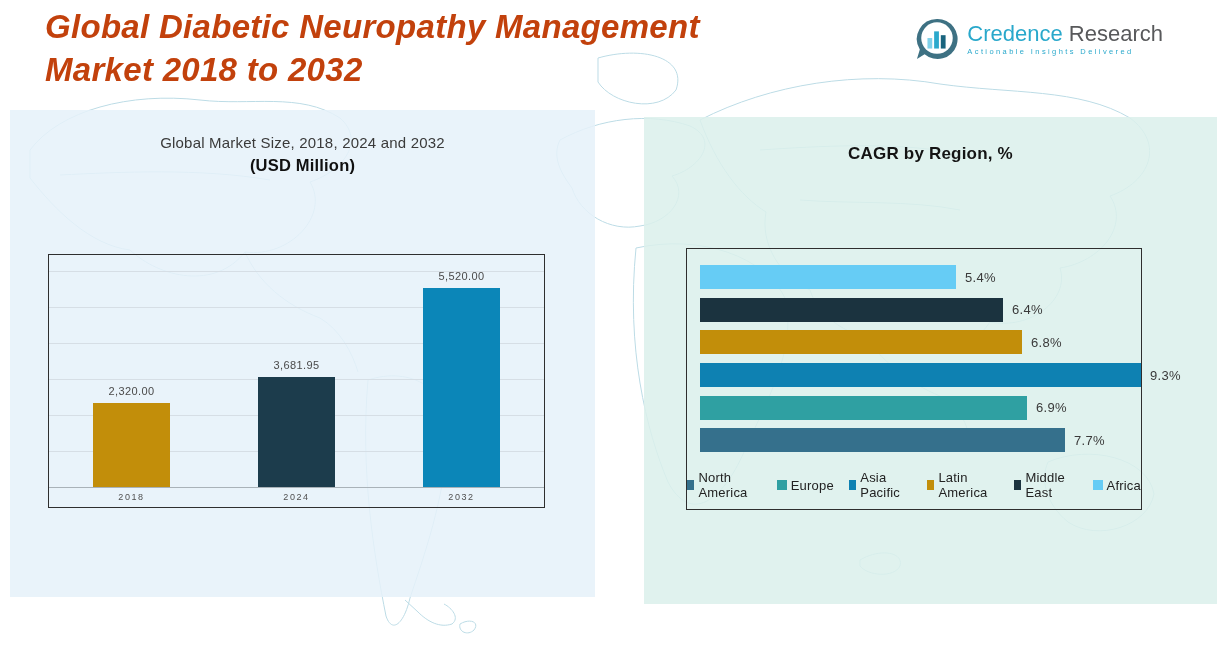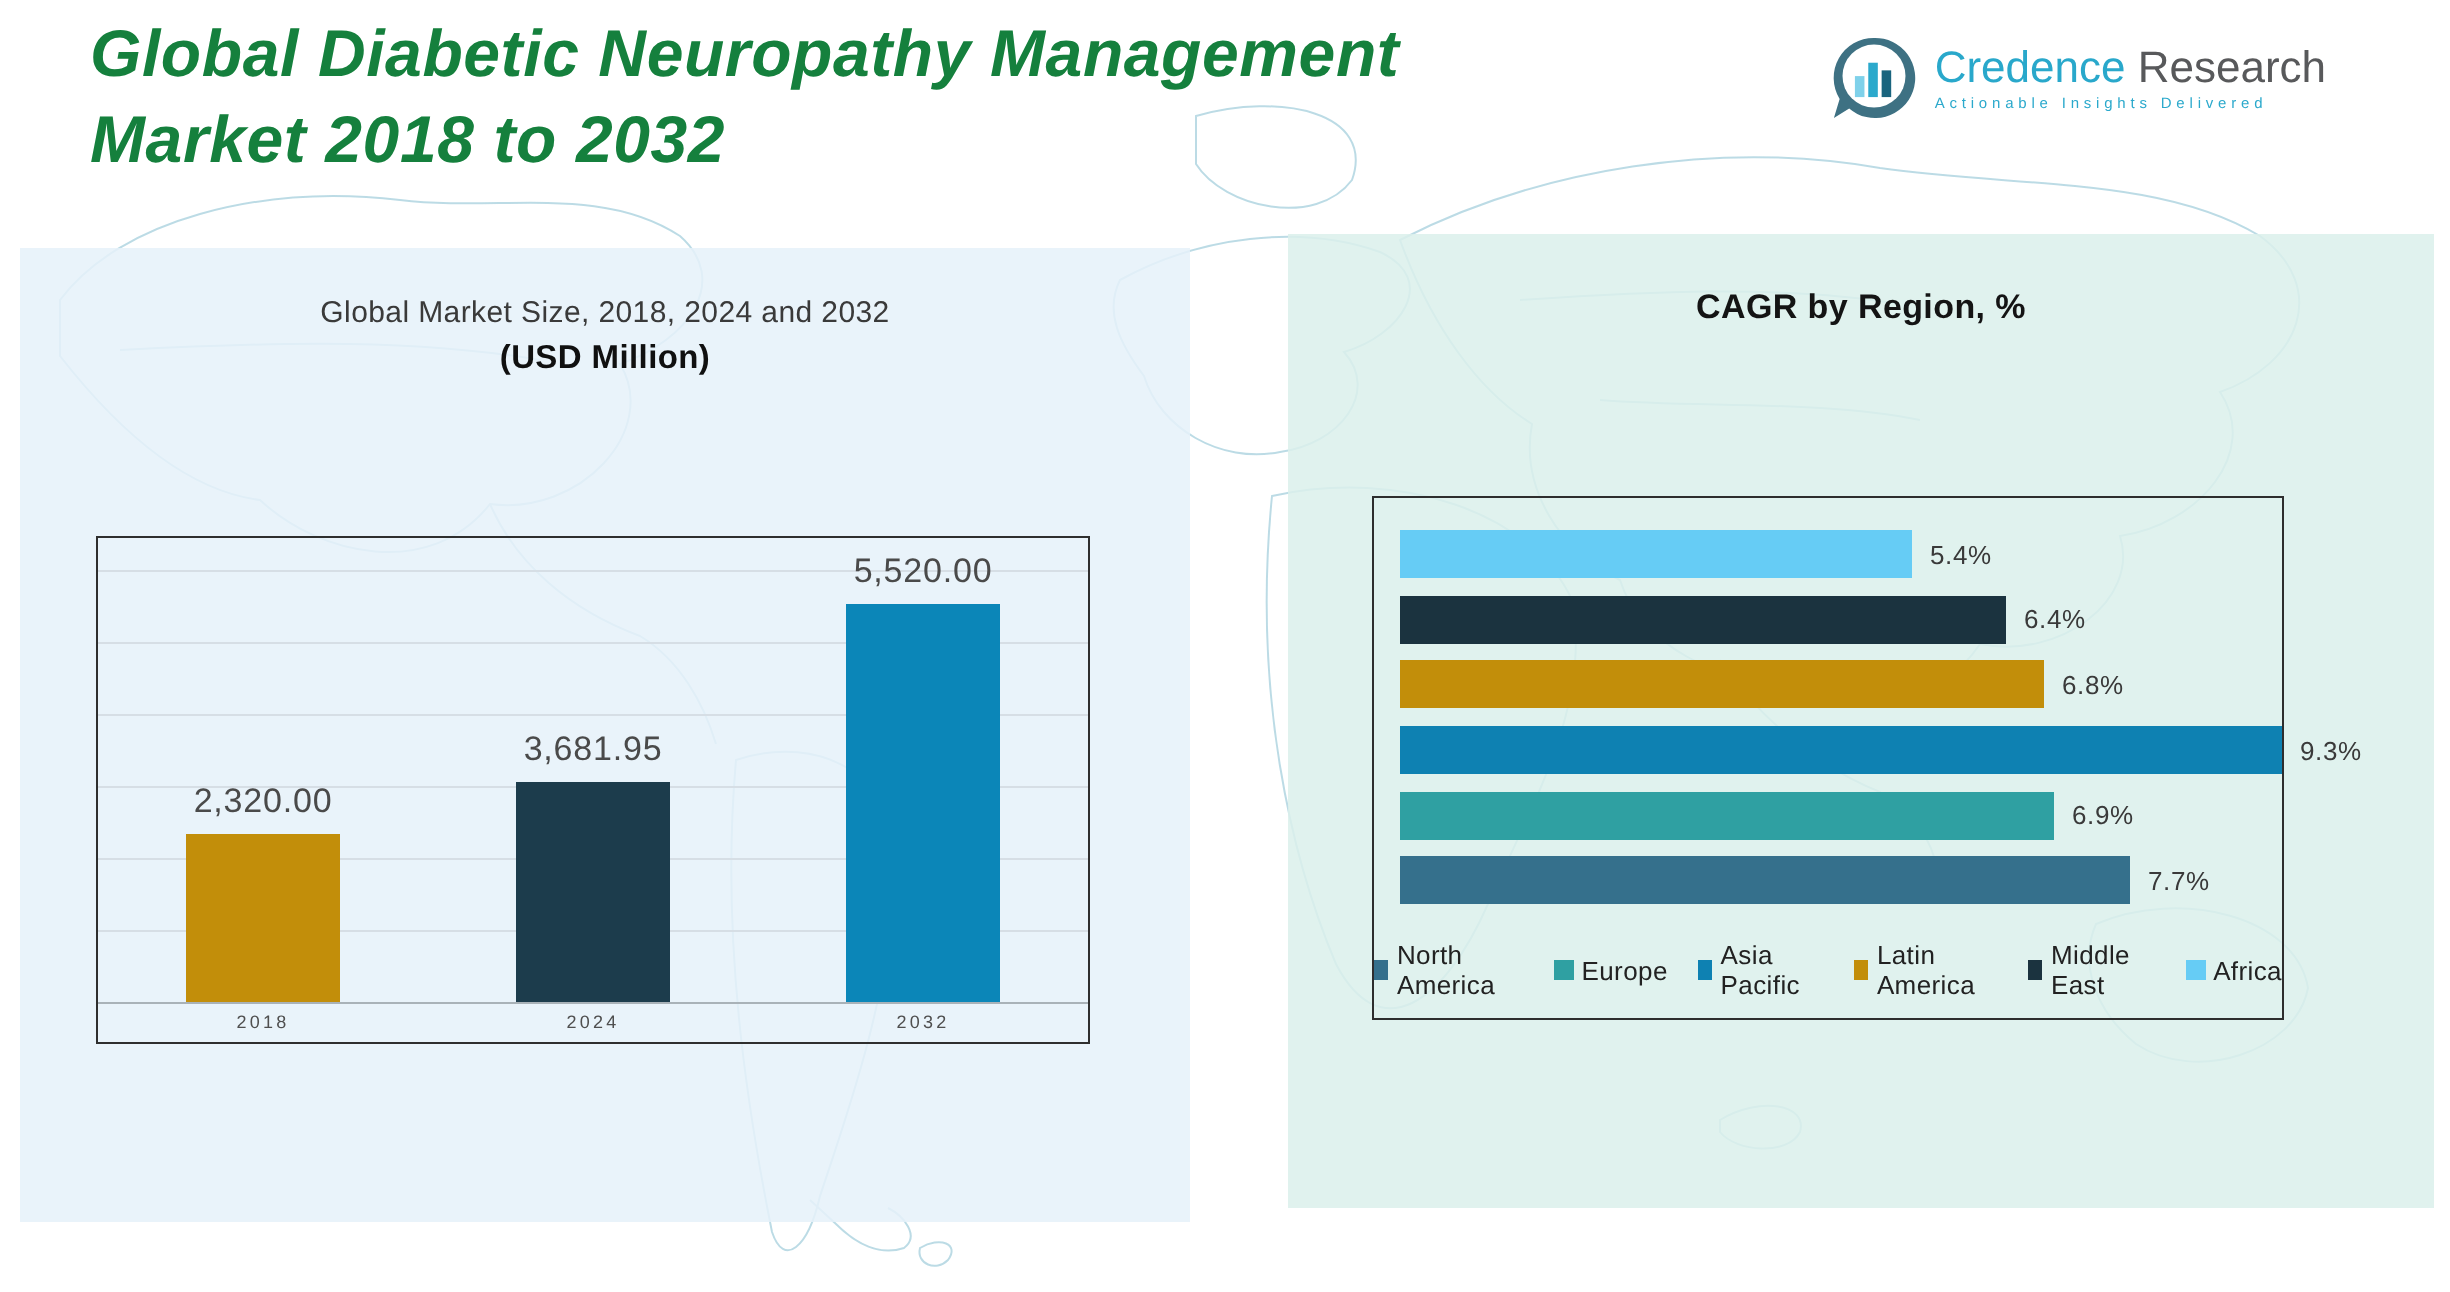--- a/index.html
+++ b/index.html
@@ -4,47 +4,47 @@
 <style>
   html,body{margin:0;padding:0;}
   body{
     width:1225px;height:646px;position:relative;overflow:hidden;
     background:#ffffff;font-family:"Liberation Sans",sans-serif;
   }
   .map-svg{position:absolute;left:0;top:0;z-index:0;}
   
   .page-title{
     position:absolute;left:45px;top:6px;z-index:3;margin:0;
-    font-size:33px;font-weight:bold;font-style:italic;color:#15803d;
+    font-size:33px;font-weight:bold;font-style:italic;color:#c2410c;
     line-height:1.3;letter-spacing:.3px;
   }
   .logo{position:absolute;right:62px;top:18px;z-index:3;display:flex;align-items:center;gap:9px;}
   .logo-icon{width:42px;height:42px;flex-shrink:0;}
   .logo-brand{font-size:22px;line-height:1.05;}
   .brand-a{color:#29A8CB;}
   .brand-b{color:#58595B;}
   .logo-tagline{font-size:7.5px;color:#2BA9CC;letter-spacing:2.4px;margin-top:2px;white-space:nowrap;}
   
   .panel{position:absolute;z-index:1;}
-  .panel-left{left:10px;top:124px;width:585px;height:487px;background:rgba(229,241,249,.86);}
+  .panel-left{left:10px;top:110px;width:585px;height:487px;background:rgba(229,241,249,.86);}
   .panel-right{left:644px;top:117px;width:573px;height:487px;background:rgba(219,240,235,.86);}
   .panel-title{text-align:center;margin-top:24px;color:#3a3a3a;font-size:15px;letter-spacing:.2px;}
   .panel-title .pt2{font-weight:bold;font-size:16.5px;color:#101010;margin-top:5px;}
   .panel-title2{text-align:center;margin-top:27px;font-weight:bold;font-size:17px;color:#141414;letter-spacing:.2px;}
   
   .chart-box{position:absolute;border:1px solid #2e2e2e;box-sizing:border-box;}
   .vchart{left:38px;top:144px;width:497px;height:254px;}
   .vplot{
     position:absolute;left:0;top:0;right:0;height:232px;
     display:flex;align-items:flex-end;justify-content:space-around;
     background:repeating-linear-gradient(to top, transparent 0px, transparent 35px, #D6DEE5 35px, #D6DEE5 36px);
     border-bottom:1px solid #A9B2B8;
   }
   .vcol{display:flex;flex-direction:column;align-items:center;justify-content:flex-end;height:100%;width:33%;}
-  .vval{font-size:17px;color:#4a4a4a;margin-bottom:6px;letter-spacing:.4px;}
+  .vval{font-size:11px;color:#4a4a4a;margin-bottom:6px;letter-spacing:.4px;}
   .vbar{width:77px;}
   .vxlabels{position:absolute;left:0;right:0;bottom:0;height:20px;display:flex;justify-content:space-around;align-items:center;}
   .vxlabel{width:33%;text-align:center;font-size:9px;color:#4f4f4f;letter-spacing:1.6px;}
   .hchart{left:42px;top:131px;width:456px;height:262px;}
   .hrows{padding-top:12px;}
   .hrow{height:32.6px;display:flex;align-items:center;padding-left:13px;}
   .hbar{height:24px;flex-shrink:0;}
   .hval{font-size:13px;color:#3a3a3a;margin-left:9px;letter-spacing:.3px;}
   .legend{position:absolute;left:0;right:0;bottom:9px;display:flex;justify-content:center;gap:15px;}
   .lg-item{display:flex;align-items:center;gap:4px;}

